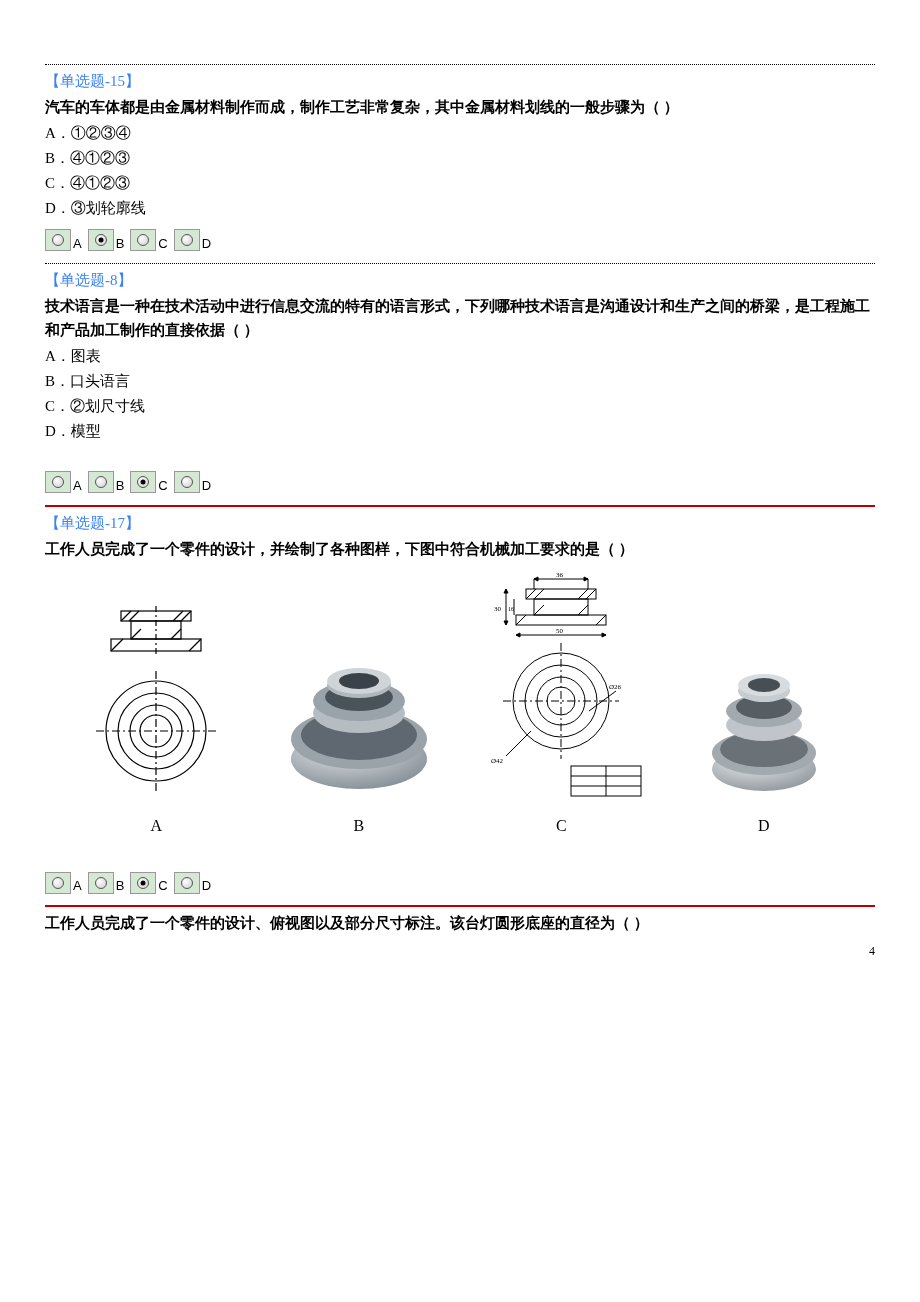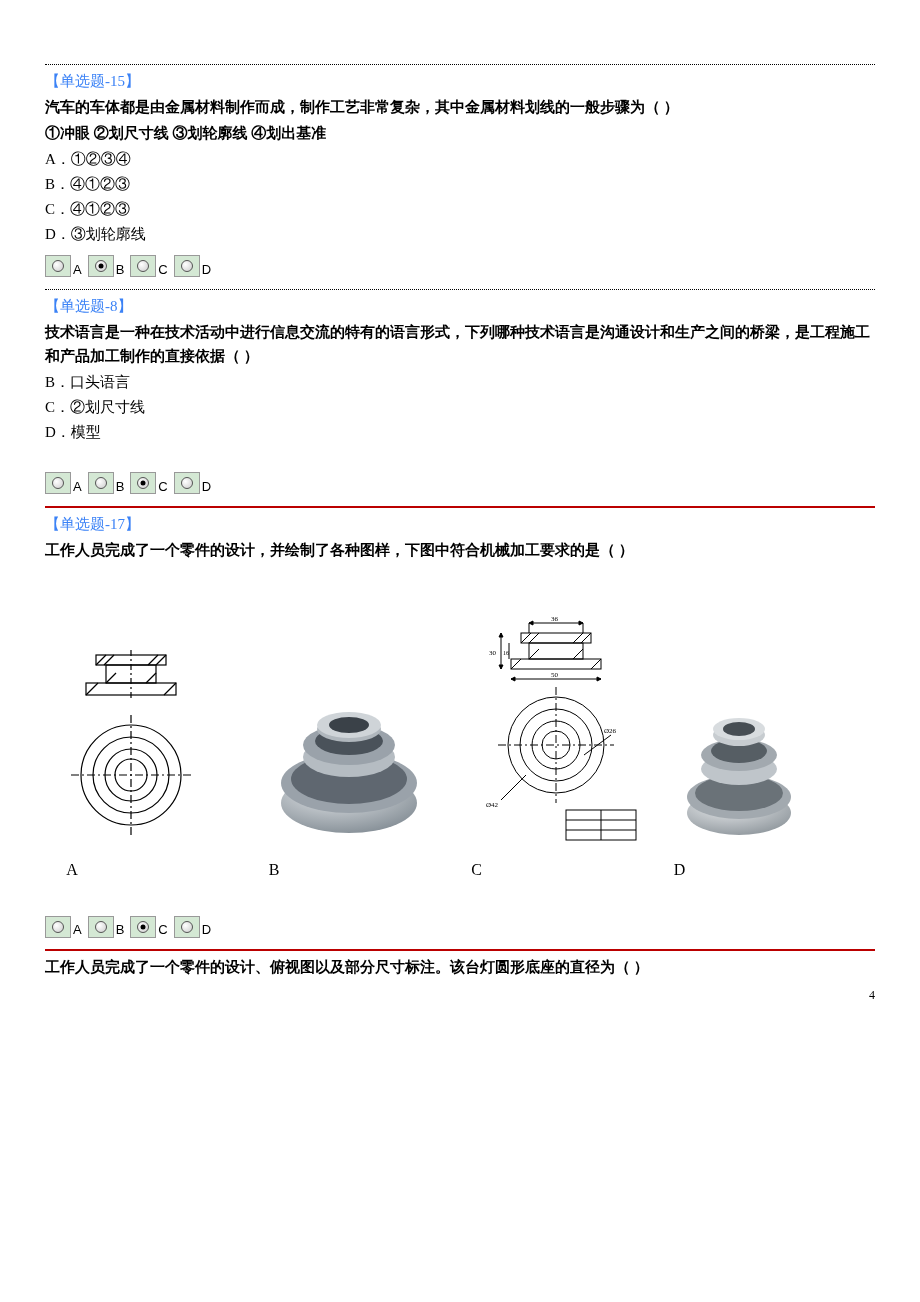--- a/index.html
+++ b/index.html
@@ -74,23 +74,23 @@
   .img-row {
     display: flex;
     justify-content: space-around;
     align-items: flex-end;
     margin: 10px 0 6px 0;
     padding: 0 10px;
   }
   .img-col {
     display: flex;
     flex-direction: column;
+    align-items: center;
     gap: 4px;
     width: 180px;
-    margin-top: 43px;
   }
   .img-label {
     font-family: "Times New Roman", serif;
     font-size: 16px;
     margin-top: 8px;
   }
   .pagenum {
     position: absolute;
     right: 45px;
     bottom: 20px;
@@ -100,21 +100,20 @@
   svg { display: block; }
 </style>
 </head>
 <body>
 
 <hr class="hr-dashed">
 
 <div class="q-block">
   <div class="q-title">【单选题-15】</div>
   <div class="q-text">汽车的车体都是由金属材料制作而成，制作工艺非常复杂，其中金属材料划线的一般步骤为（  ）</div>
-  <div class="q-text">①冲眼 ②划尺寸线 ③划轮廓线 ④划出基准</div>
   <div class="opt">A．①②③④</div>
   <div class="opt">B．④①②③</div>
   <div class="opt">C．④①②③</div>
   <div class="opt">D．③划轮廓线</div>
   <div class="radio-row">
     <span class="radio-wrap">
       <span class="radio-box">
           <span class="radio-circle"></span>
         </span>
       <span class="radio-label">A</span>
@@ -140,20 +139,21 @@
       <span class="radio-label">D</span>
     </span>
   </div>
 </div>
 
 <hr class="hr-dashed">
 
 <div class="q-block">
   <div class="q-title">【单选题-8】</div>
   <div class="q-text">技术语言是一种在技术活动中进行信息交流的特有的语言形式，下列哪种技术语言是沟通设计和生产之间的桥梁，是工程施工和产品加工制作的直接依据（  ）</div>
+  <div class="opt">A．图表</div>
   <div class="opt">B．口头语言</div>
   <div class="opt">C．②划尺寸线</div>
   <div class="opt">D．模型</div>
   <div style="height:18px"></div>
   <div class="radio-row">
     <span class="radio-wrap">
       <span class="radio-box">
           <span class="radio-circle"></span>
         </span>
       <span class="radio-label">A</span>

